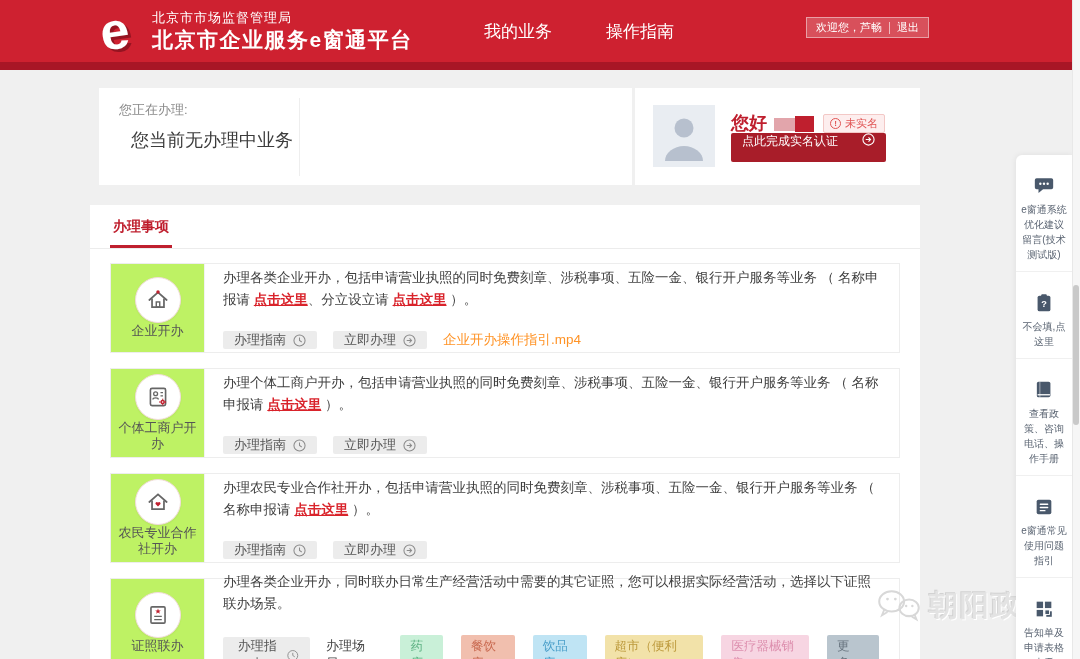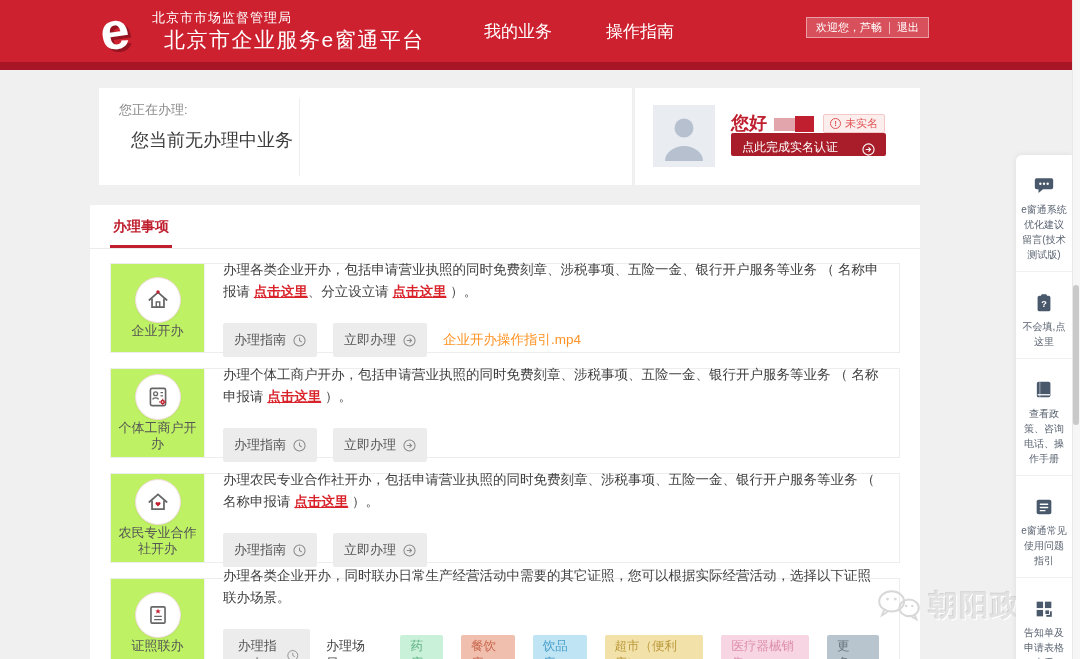--- a/index.html
+++ b/index.html
@@ -7,21 +7,21 @@
   body { font-family:"Liberation Sans", sans-serif; background:#f0f0f0; overflow:hidden; }
   .page { position:relative; width:1080px; height:659px; background:#f0f0f0; overflow:hidden; }
 
   
   .header { position:absolute; left:0; top:0; width:1072px; height:62px; background:#ce2130; z-index:5; }
   .header-strip { position:absolute; left:0; top:62px; width:1072px; height:8px; background:#a81626; z-index:5; }
   .logo { position:absolute; left:86px; top:2px; width:56px; height:58px; display:flex; align-items:center; justify-content:center; }
   .logo-e { font-size:52px; font-weight:bold; color:#ffffff; line-height:1;
             text-shadow:3px 3px 0 rgba(80,5,15,.45); transform:rotate(-8deg); }
   .org-name { position:absolute; left:152px; top:9px; font-size:13px; color:#ffffff; letter-spacing:1px; }
-  .platform-name { position:absolute; left:152px; top:26px; font-size:21px; font-weight:normal; color:#ffffff; letter-spacing:1.5px;margin-left:12px; }
+  .platform-name { position:absolute; left:152px; top:26px; font-size:21px; font-weight:bold; color:#ffffff; letter-spacing:1.5px; }
   .nav { position:absolute; left:470px; top:0; height:62px; display:flex; align-items:stretch; gap:26px; }
   .nav-item { position:relative; display:flex; align-items:center; padding:0 14px; color:#ffffff; font-size:17px; cursor:pointer; }
   .nav-item.active::after { content:""; position:absolute; left:2px; right:2px; bottom:9px; height:2px; background:#ffffff; }
   .welcome-badge { position:absolute; left:806px; top:17px; height:21px; padding:0 9px; background:#d8505b;
                    border:1px solid rgba(255,255,255,.45); border-radius:0; display:flex; align-items:center; gap:7px;
                    font-size:11px; color:#ffffff; cursor:default; }
   .welcome-sep { width:1px; height:12px; background:rgba(255,255,255,.6); }
   .logout { cursor:pointer; }
 
   
@@ -34,42 +34,42 @@
   .panel-user { left:635px; top:88px; width:285px; height:97px; }
   .avatar { position:absolute; left:18px; top:17px; width:62px; height:62px; }
   .greeting { position:absolute; left:96px; top:23px; font-size:18px; font-weight:bold; color:#bf1f2e; }
   .redact-a { position:absolute; left:139px; top:30px; width:21px; height:13px; background:#e2a5ab; }
   .redact-b { position:absolute; left:160px; top:28px; width:19px; height:16px; background:#bf1f2e; }
   .badge-unverified { position:absolute; left:188px; top:26px; height:19px; padding:0 6px; background:#fdeeee;
                       border:1px solid #f3c8c6; border-radius:2px; display:flex; align-items:center; gap:4px;
                       font-size:11px; color:#e05555; }
   .uv-icon { width:11px; height:11px; border:1px solid #e05555; border-radius:50%; font-size:8px; line-height:10px;
              text-align:center; color:#e05555; font-weight:bold; }
-  .verify-btn { position:absolute; left:96px; top:45px; height:23px; padding:0 11px; background:#a81d29; border:none;
-                border-radius:2px; color:#ffffff; font-size:12px; display:flex; align-items:flex-end; gap:24px; cursor:pointer; }
+  .verify-btn { position:absolute; left:96px; top:45px; height:29px; padding:0 11px; background:#a81d29; border:none;
+                border-radius:2px; color:#ffffff; font-size:12px; display:flex; align-items:flex-start; gap:24px; cursor:pointer; }
 
   
   .panel-main { left:90px; top:205px; width:830px; height:454px; }
   .tab-wrap { position:absolute; left:20px; top:12px; }
   .tab { display:inline-block; font-size:14px; font-weight:bold; color:#bf1f2e; padding:0 3px 9px; border-bottom:3px solid #bf1f2e; cursor:pointer; }
   .tab-line { position:absolute; left:0; top:43px; width:830px; height:1px; background:#ececec; }
 
   .cards { position:absolute; left:20px; top:58px; width:790px; }
   .card { display:flex; height:90px; margin-bottom:15px; background:#ffffff; border:1px solid #ededed; }
   .icon-col { width:94px; background:#bef264; border-right:1px solid #f2f2f2; display:flex; flex-direction:column;
               align-items:center; justify-content:center; gap:0; text-align:center; }
   .icon-circle { width:46px; height:46px; border-radius:50%; background:#ffffff; border:1px solid #f2dcdc;
                  display:flex; align-items:center; justify-content:center; box-shadow:0 1px 2px rgba(0,0,0,.05); }
   .card-title { font-size:13px; color:#555555; line-height:1.25; padding:0 5px; }
   .card-body { flex:1; padding:8px 18px; display:flex; flex-direction:column; justify-content:center; gap:20px; }
   .desc { font-size:13.5px; color:#3f3f3f; line-height:1.65; }
   .link-red { color:#d9232b; font-weight:bold; text-decoration:underline; cursor:pointer; }
   .actions { display:flex; align-items:center; gap:16px; }
   .btn-gray { display:inline-flex; align-items:center; gap:7px; background:#ececec; color:#555555; font-size:13px;
-              padding:8px 11px; border-radius:2px; border:none; cursor:pointer; }
+              padding:0 11px; border-radius:2px; border:none; cursor:pointer; }
   .video-link { color:#ff9326; font-size:13.5px; cursor:pointer; }
   .scene-label { font-size:13px; color:#444444; }
   .tag { font-size:12.5px; padding:3px 10px; border-radius:2px; cursor:pointer; margin-right:2px; }
   .tag-pharmacy { background:#c9f0d8; color:#5cb182; }
   .tag-restaurant { background:#f1bfae; color:#c96a51; }
   .tag-drink { background:#bfe4f4; color:#4a9fc9; }
   .tag-market { background:#f2e2a9; color:#bd9a3d; }
   .tag-medical { background:#f7d5e2; color:#dd8fae; }
   .tag-more { background:#b9c5ce; color:#68747f; }
 

